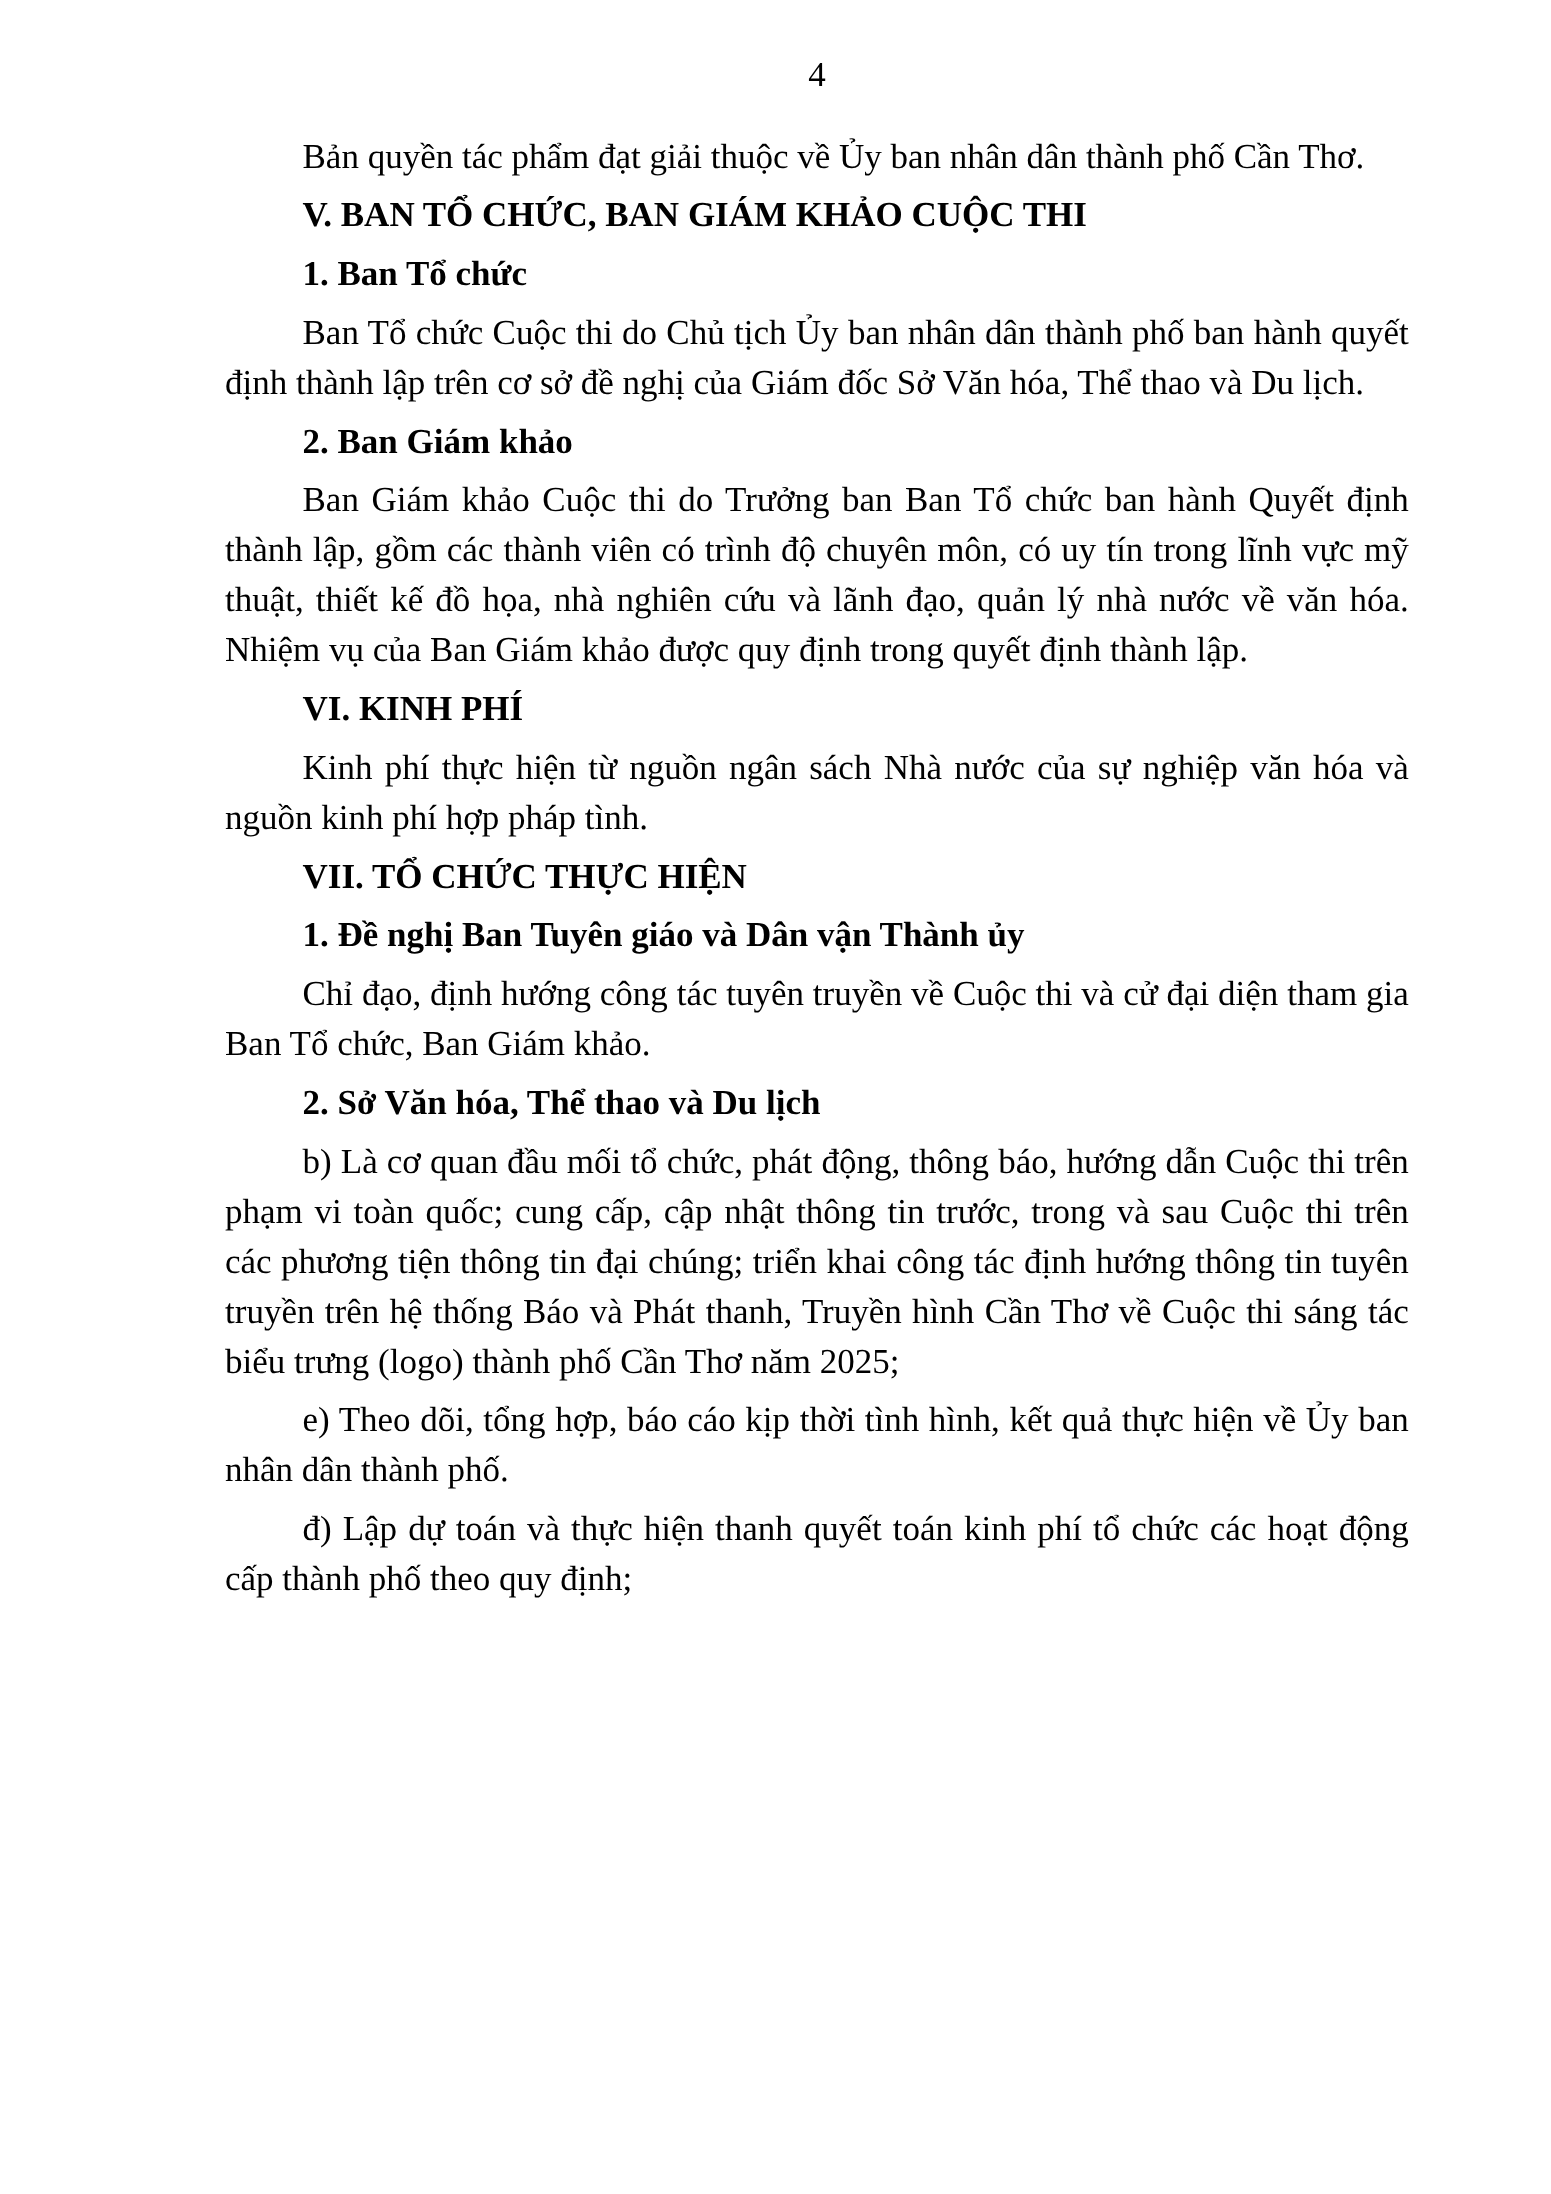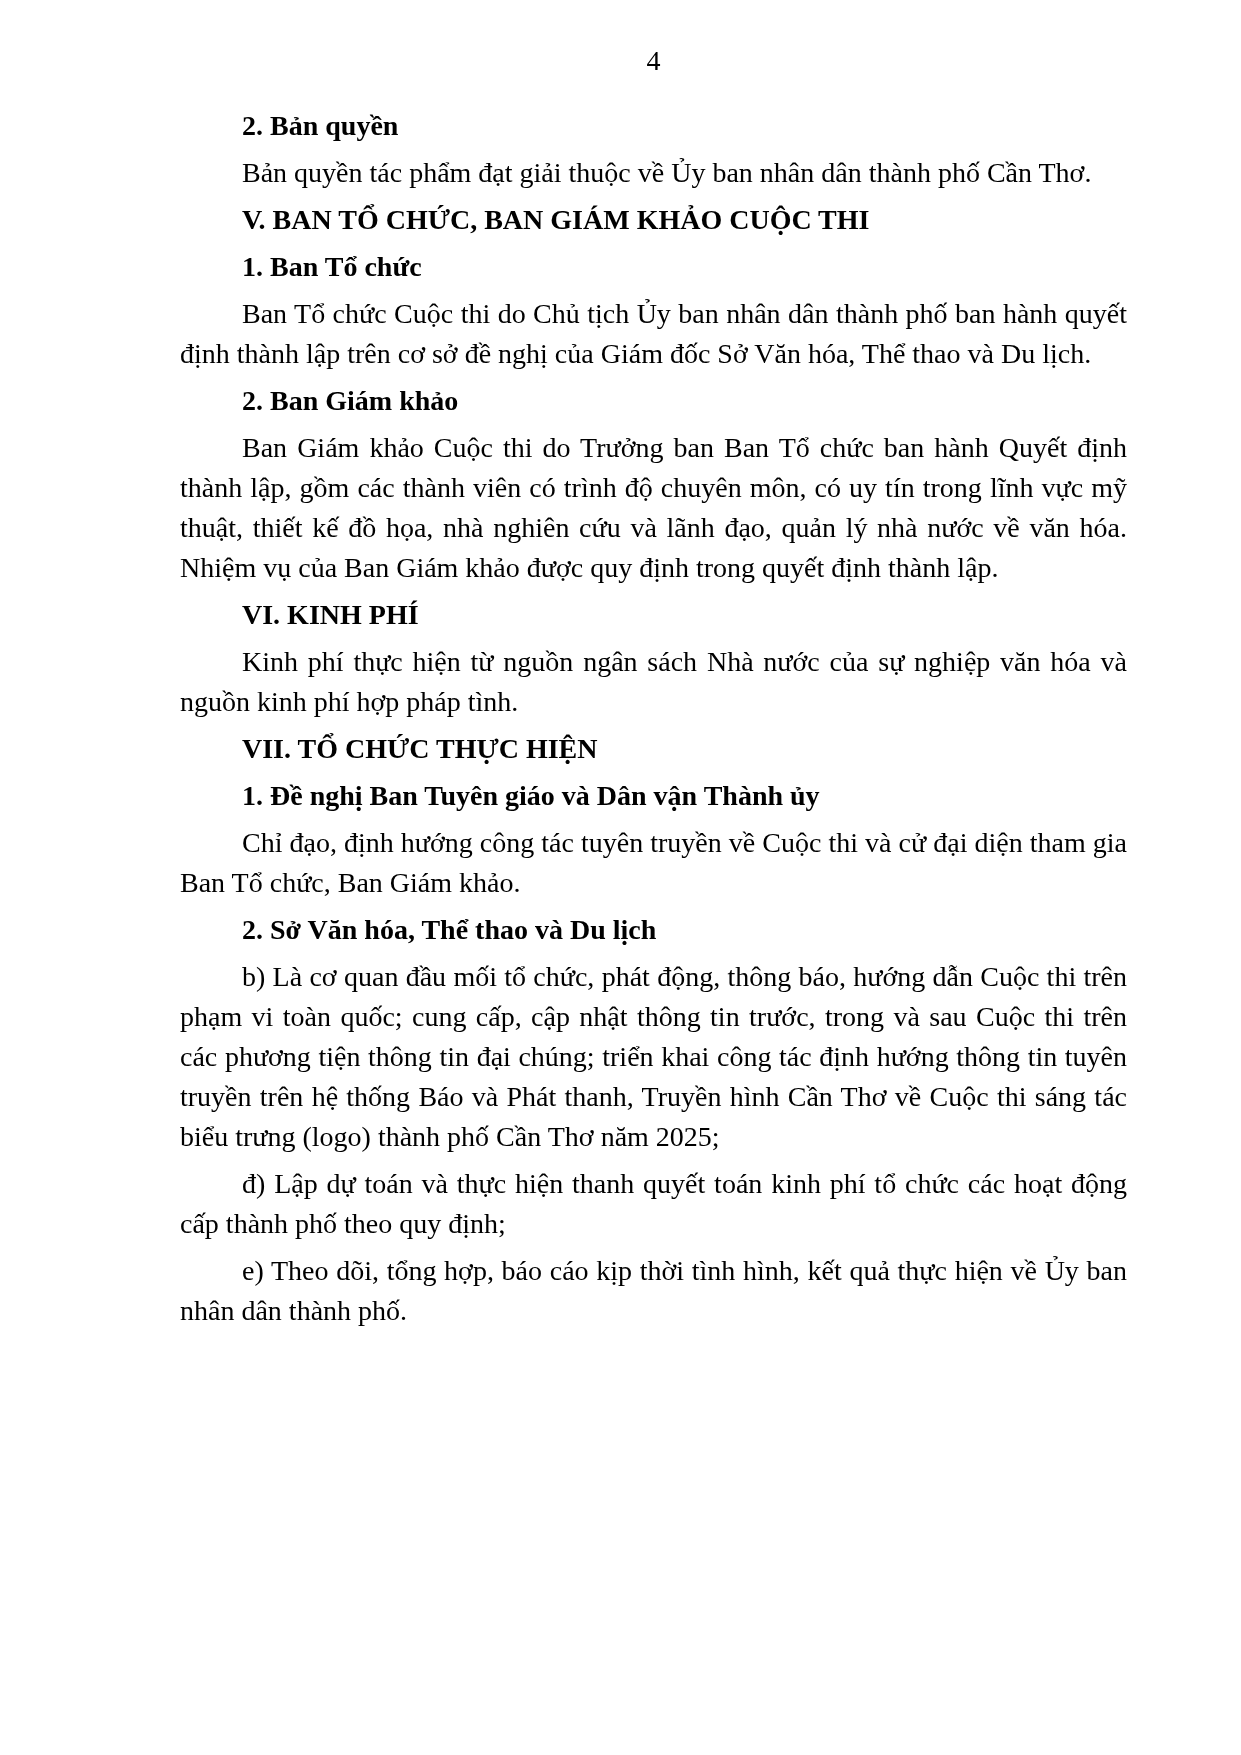--- a/index.html
+++ b/index.html
@@ -44,21 +44,20 @@
 </style>
 </head>
 <body>
 
 <div class="page">
 
   <div class="page-number">4</div>
 
   <div class="content">
 
-    <div class="blk heading">2. Bản quyền</div>
 
     <div class="blk para">Bản quyền tác phẩm đạt giải thuộc về Ủy ban nhân dân thành phố Cần Thơ.</div>
 
     <div class="blk heading">V. BAN TỔ CHỨC, BAN GIÁM KHẢO CUỘC THI</div>
 
     <div class="blk heading">1. Ban Tổ chức</div>
 
     <div class="blk para">Ban Tổ chức Cuộc thi do Chủ tịch Ủy ban nhân dân thành phố ban hành quyết định thành lập trên cơ sở đề nghị của Giám đốc Sở Văn hóa, Thể thao và Du lịch.</div>
 
     <div class="blk heading">2. Ban Giám khảo</div>
@@ -75,18 +74,18 @@
 
     <div class="blk para">Chỉ đạo, định hướng công tác tuyên truyền về Cuộc thi và cử đại diện tham gia Ban Tổ chức, Ban Giám khảo.</div>
 
     <div class="blk heading">2. Sở Văn hóa, Thể thao và Du lịch</div>
 
 
     <div class="blk para">b) Là cơ quan đầu mối tổ chức, phát động, thông báo, hướng dẫn Cuộc thi trên phạm vi toàn quốc; cung cấp, cập nhật thông tin trước, trong và sau Cuộc thi trên các phương tiện thông tin đại chúng; triển khai công tác định hướng thông tin tuyên truyền trên hệ thống Báo và Phát thanh, Truyền hình Cần Thơ về Cuộc thi sáng tác biểu trưng (logo) thành phố Cần Thơ năm 2025;</div>
 
 
 
+    <div class="blk para">e) Theo dõi, tổng hợp, báo cáo kịp thời tình hình, kết quả thực hiện về Ủy ban nhân dân thành phố.</div>
+
     <div class="blk para">đ) Lập dự toán và thực hiện thanh quyết toán kinh phí tổ chức các hoạt động cấp thành phố theo quy định;</div>
-
-    <div class="blk para">e) Theo dõi, tổng hợp, báo cáo kịp thời tình hình, kết quả thực hiện về Ủy ban nhân dân thành phố.</div>
 
   </div>
 </div>
 
 </body></html>

